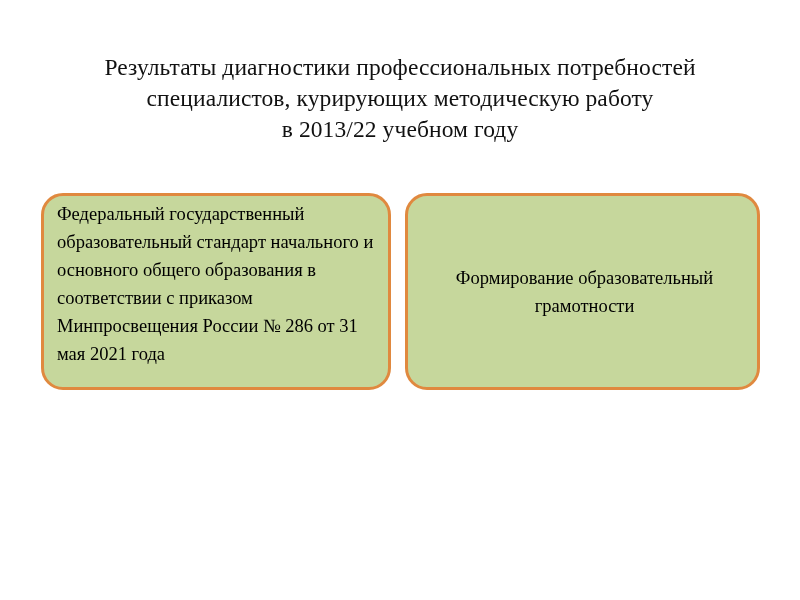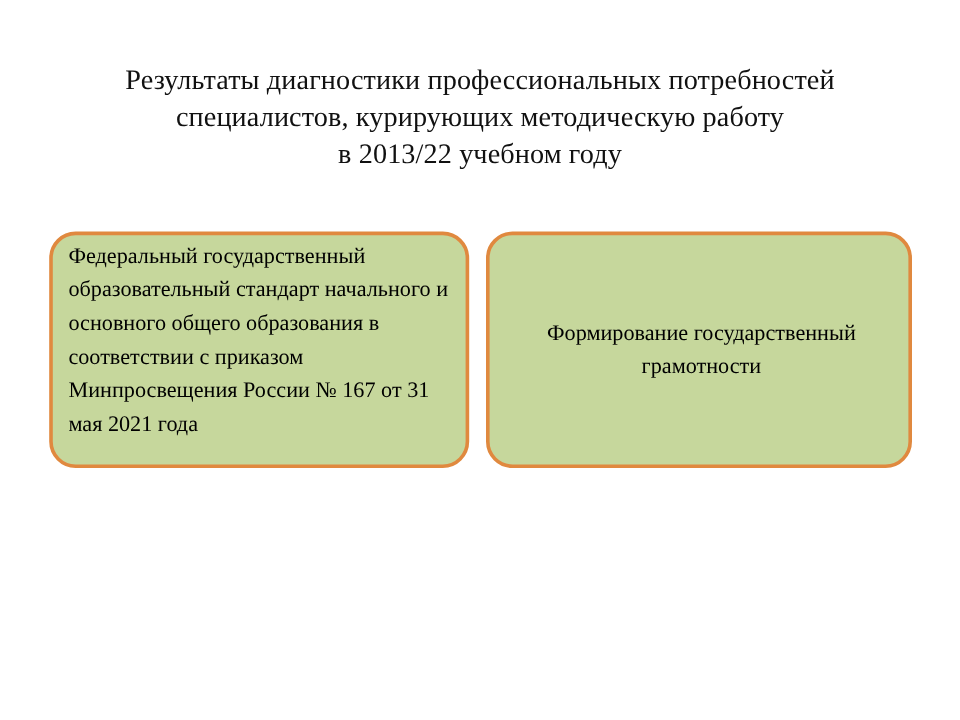--- a/index.html
+++ b/index.html
@@ -102,22 +102,22 @@
 
 <div class="slide">
 
   <div class="slide-title">Результаты диагностики профессиональных потребностей
 специалистов, курирующих методическую работу
 в 2013/22 учебном году</div>
 
   <div class="boxes-row">
 
     <div class="rbox rbox-left">
-      <div class="rbox-text">Федеральный государственный образовательный стандарт начального и основного  общего образования в соответствии с приказом Минпросвещения России № 167 от 31 мая 2021 года</div>
+      <div class="rbox-text">Федеральный государственный образовательный стандарт начального и основного  общего образования в соответствии с приказом Минпросвещения России № 286 от 31 мая 2021 года</div>
     </div>
 
     <div class="rbox rbox-right">
-      <div class="rbox-text">Формирование государственный грамотности</div>
+      <div class="rbox-text">Формирование образовательный грамотности</div>
     </div>
 
   </div>
 
 </div>
 
 </body></html>

